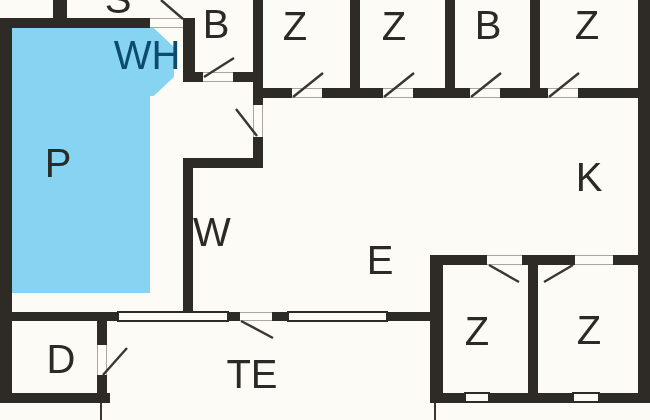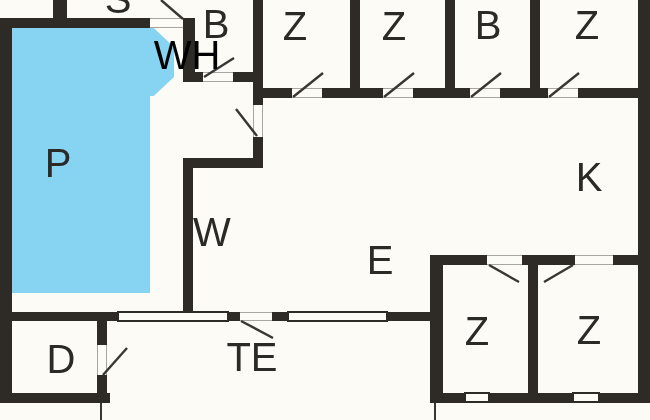--- a/index.html
+++ b/index.html
@@ -91,27 +91,27 @@
       <line x1="549" y1="97" x2="579" y2="73" stroke="#3a3733" stroke-width="2.4"></line>
       <line x1="257" y1="136" x2="236" y2="109" stroke="#3a3733" stroke-width="2.4"></line>
       <line x1="241" y1="321" x2="273" y2="338" stroke="#3a3733" stroke-width="2.4"></line>
       <line x1="103" y1="375" x2="127" y2="348" stroke="#3a3733" stroke-width="2.4"></line>
       <line x1="489" y1="265" x2="519" y2="282" stroke="#3a3733" stroke-width="2.4"></line>
       <line x1="573" y1="265" x2="544" y2="282" stroke="#3a3733" stroke-width="2.4"></line>
       <line x1="101" y1="403" x2="101" y2="420" stroke="#3a3733" stroke-width="2"></line>
       <line x1="435" y1="403" x2="435" y2="420" stroke="#3a3733" stroke-width="2"></line>
     </svg>
     <div class="label" style="left: 118px; top: -1px; color: rgb(44, 42, 38);">S</div>
-    <div class="label" style="left: 147px; top: 55px; color: #000000; margin-left: 40px;">WH</div>
+    <div class="label" style="left: 147px; top: 55px; color: #0c4a6e;">WH</div>
     <div class="label" style="left: 216px; top: 24px; color: rgb(44, 42, 38);">B</div>
     <div class="label" style="left: 295px; top: 26px; color: rgb(44, 42, 38);">Z</div>
     <div class="label" style="left: 394px; top: 26px; color: rgb(44, 42, 38);">Z</div>
     <div class="label" style="left: 488px; top: 25px; color: rgb(44, 42, 38);">B</div>
     <div class="label" style="left: 587px; top: 25px; color: rgb(44, 42, 38);">Z</div>
     <div class="label" style="left: 58px; top: 163px; color: rgb(44, 42, 38);">P</div>
     <div class="label" style="left: 589px; top: 177px; color: rgb(44, 42, 38);">K</div>
     <div class="label" style="left: 212px; top: 232px; color: rgb(44, 42, 38);">W</div>
     <div class="label" style="left: 380px; top: 260px; color: rgb(44, 42, 38);">E</div>
-    <div class="label" style="left: 252px; top: 357px; color: rgb(44, 42, 38);">TE</div>
+    <div class="label" style="left: 252px; top: 374px; color: rgb(44, 42, 38);">TE</div>
     <div class="label" style="left: 61px; top: 359px; color: rgb(44, 42, 38);">D</div>
     <div class="label" style="left: 477px; top: 331px; color: rgb(44, 42, 38);">Z</div>
     <div class="label" style="left: 589px; top: 330px; color: rgb(44, 42, 38);">Z</div>
   </div>
 
 </body></html>

